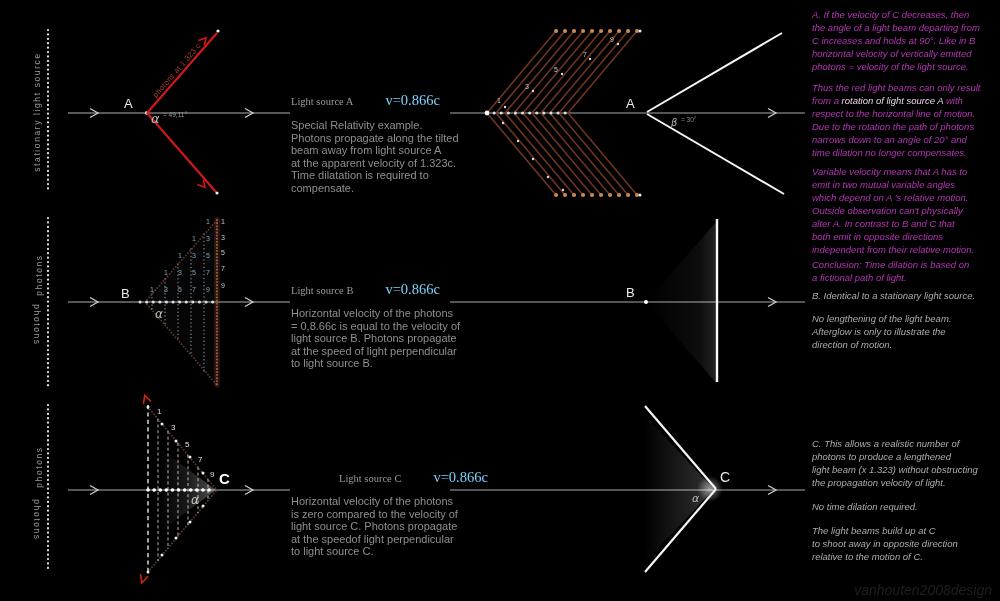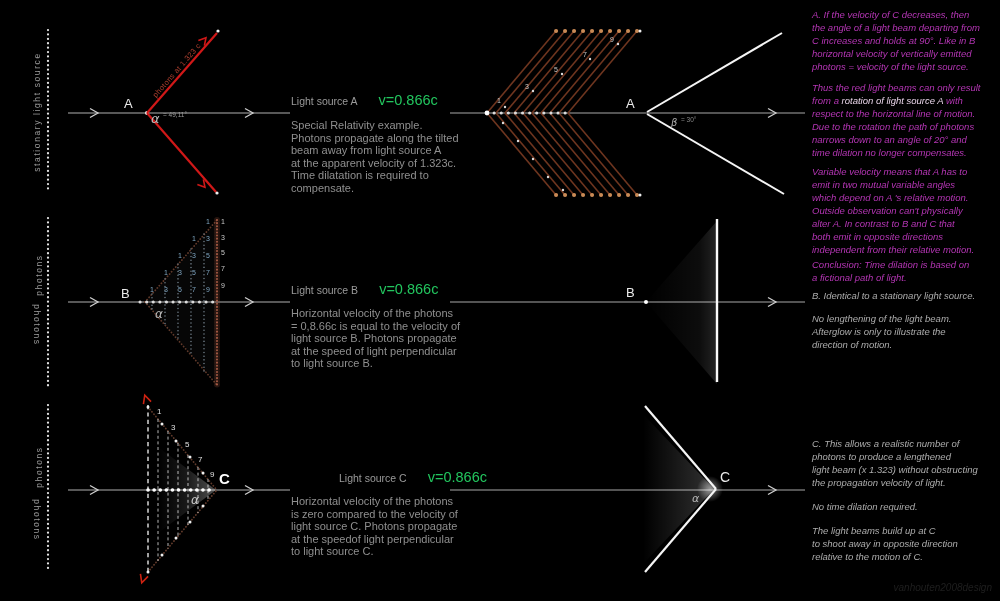--- a/index.html
+++ b/index.html
@@ -3,29 +3,29 @@
 <meta charset="utf-8">
 <style>
   html,body{margin:0;padding:0;background:#000;}
   #stage{position:relative;width:1000px;height:601px;background:#000;overflow:hidden;
          font-family:"Liberation Sans",sans-serif;}
   #stage svg{position:absolute;left:0;top:0;}
   .abs{position:absolute;}
   .rail-label{color:#9a9a9a;font-size:8.5px;letter-spacing:1.6px;white-space:nowrap;
               transform:translate(-50%,-50%) rotate(-90deg);}
   .rail-label.flip{transform:translate(-50%,-50%) rotate(90deg);}
-  .heading-row{display:flex;align-items:baseline;gap:21px;white-space:nowrap;}
+  .heading-row{display:flex;align-items:baseline;gap:32px;white-space:nowrap;font-family:Liberation Serif, serif;}
   .heading-label{color:#9a9a9a;font-size:10.5px;}
-  .heading-velocity{color:#22c55e;font-size:14.5px;}
+  .heading-velocity{color:#7dd3fc;font-size:14.5px;}
   .body-text{color:#8f8f8f;font-size:11px;line-height:12.5px;white-space:pre-line;width:180px;}
   .rc{font-style:italic;font-size:9.5px;line-height:13px;white-space:pre-line;width:190px;}
   .rc.magenta{color:#b435b4;}
   .rc.white{color:#acacac;}
   .hl{color:#e6d2e6;}
-  .watermark{color:#1f1f1f;font-size:10px;font-style:italic;}
+  .watermark{color:#1f1f1f;font-size:14px;font-style:italic;}
 </style>
 </head>
 <body>
 
 <div id="stage">
 
 <svg width="1000" height="601" viewBox="0 0 1000 601">
   <defs>
     <linearGradient id="gb" x1="0" y1="0" x2="1" y2="0">
       <stop offset="0" stop-color="#fff" stop-opacity="0"></stop>

